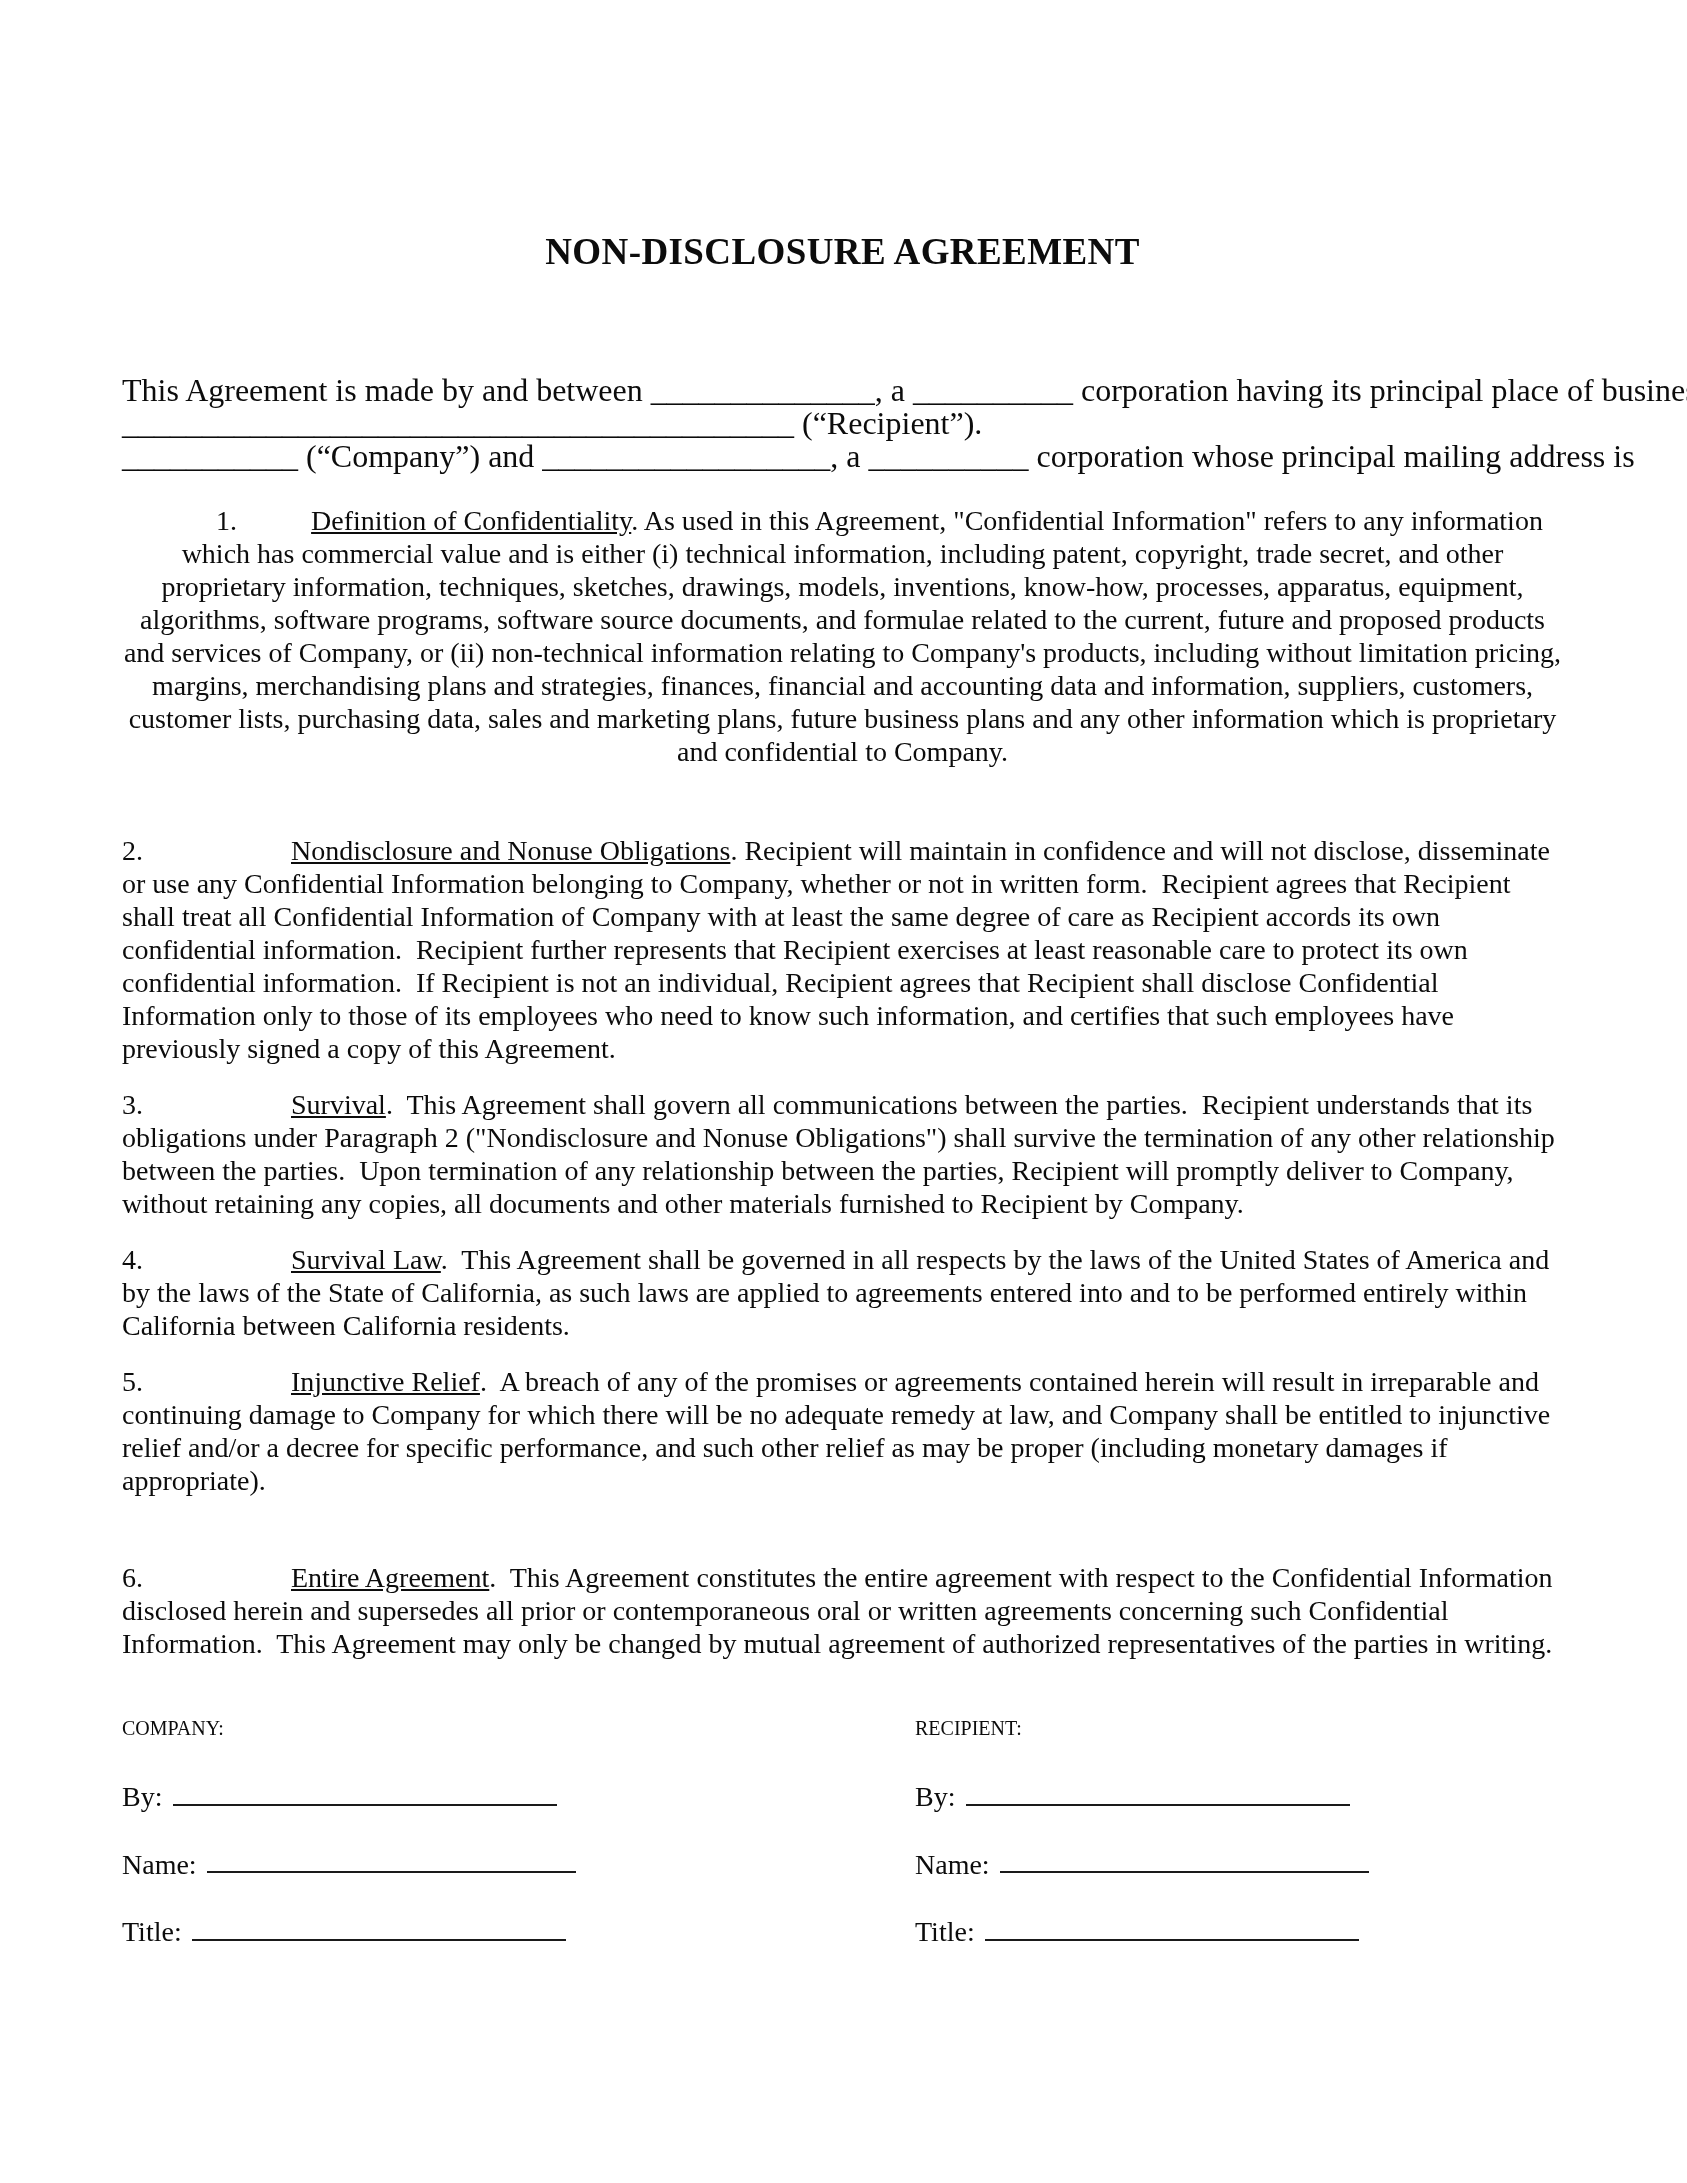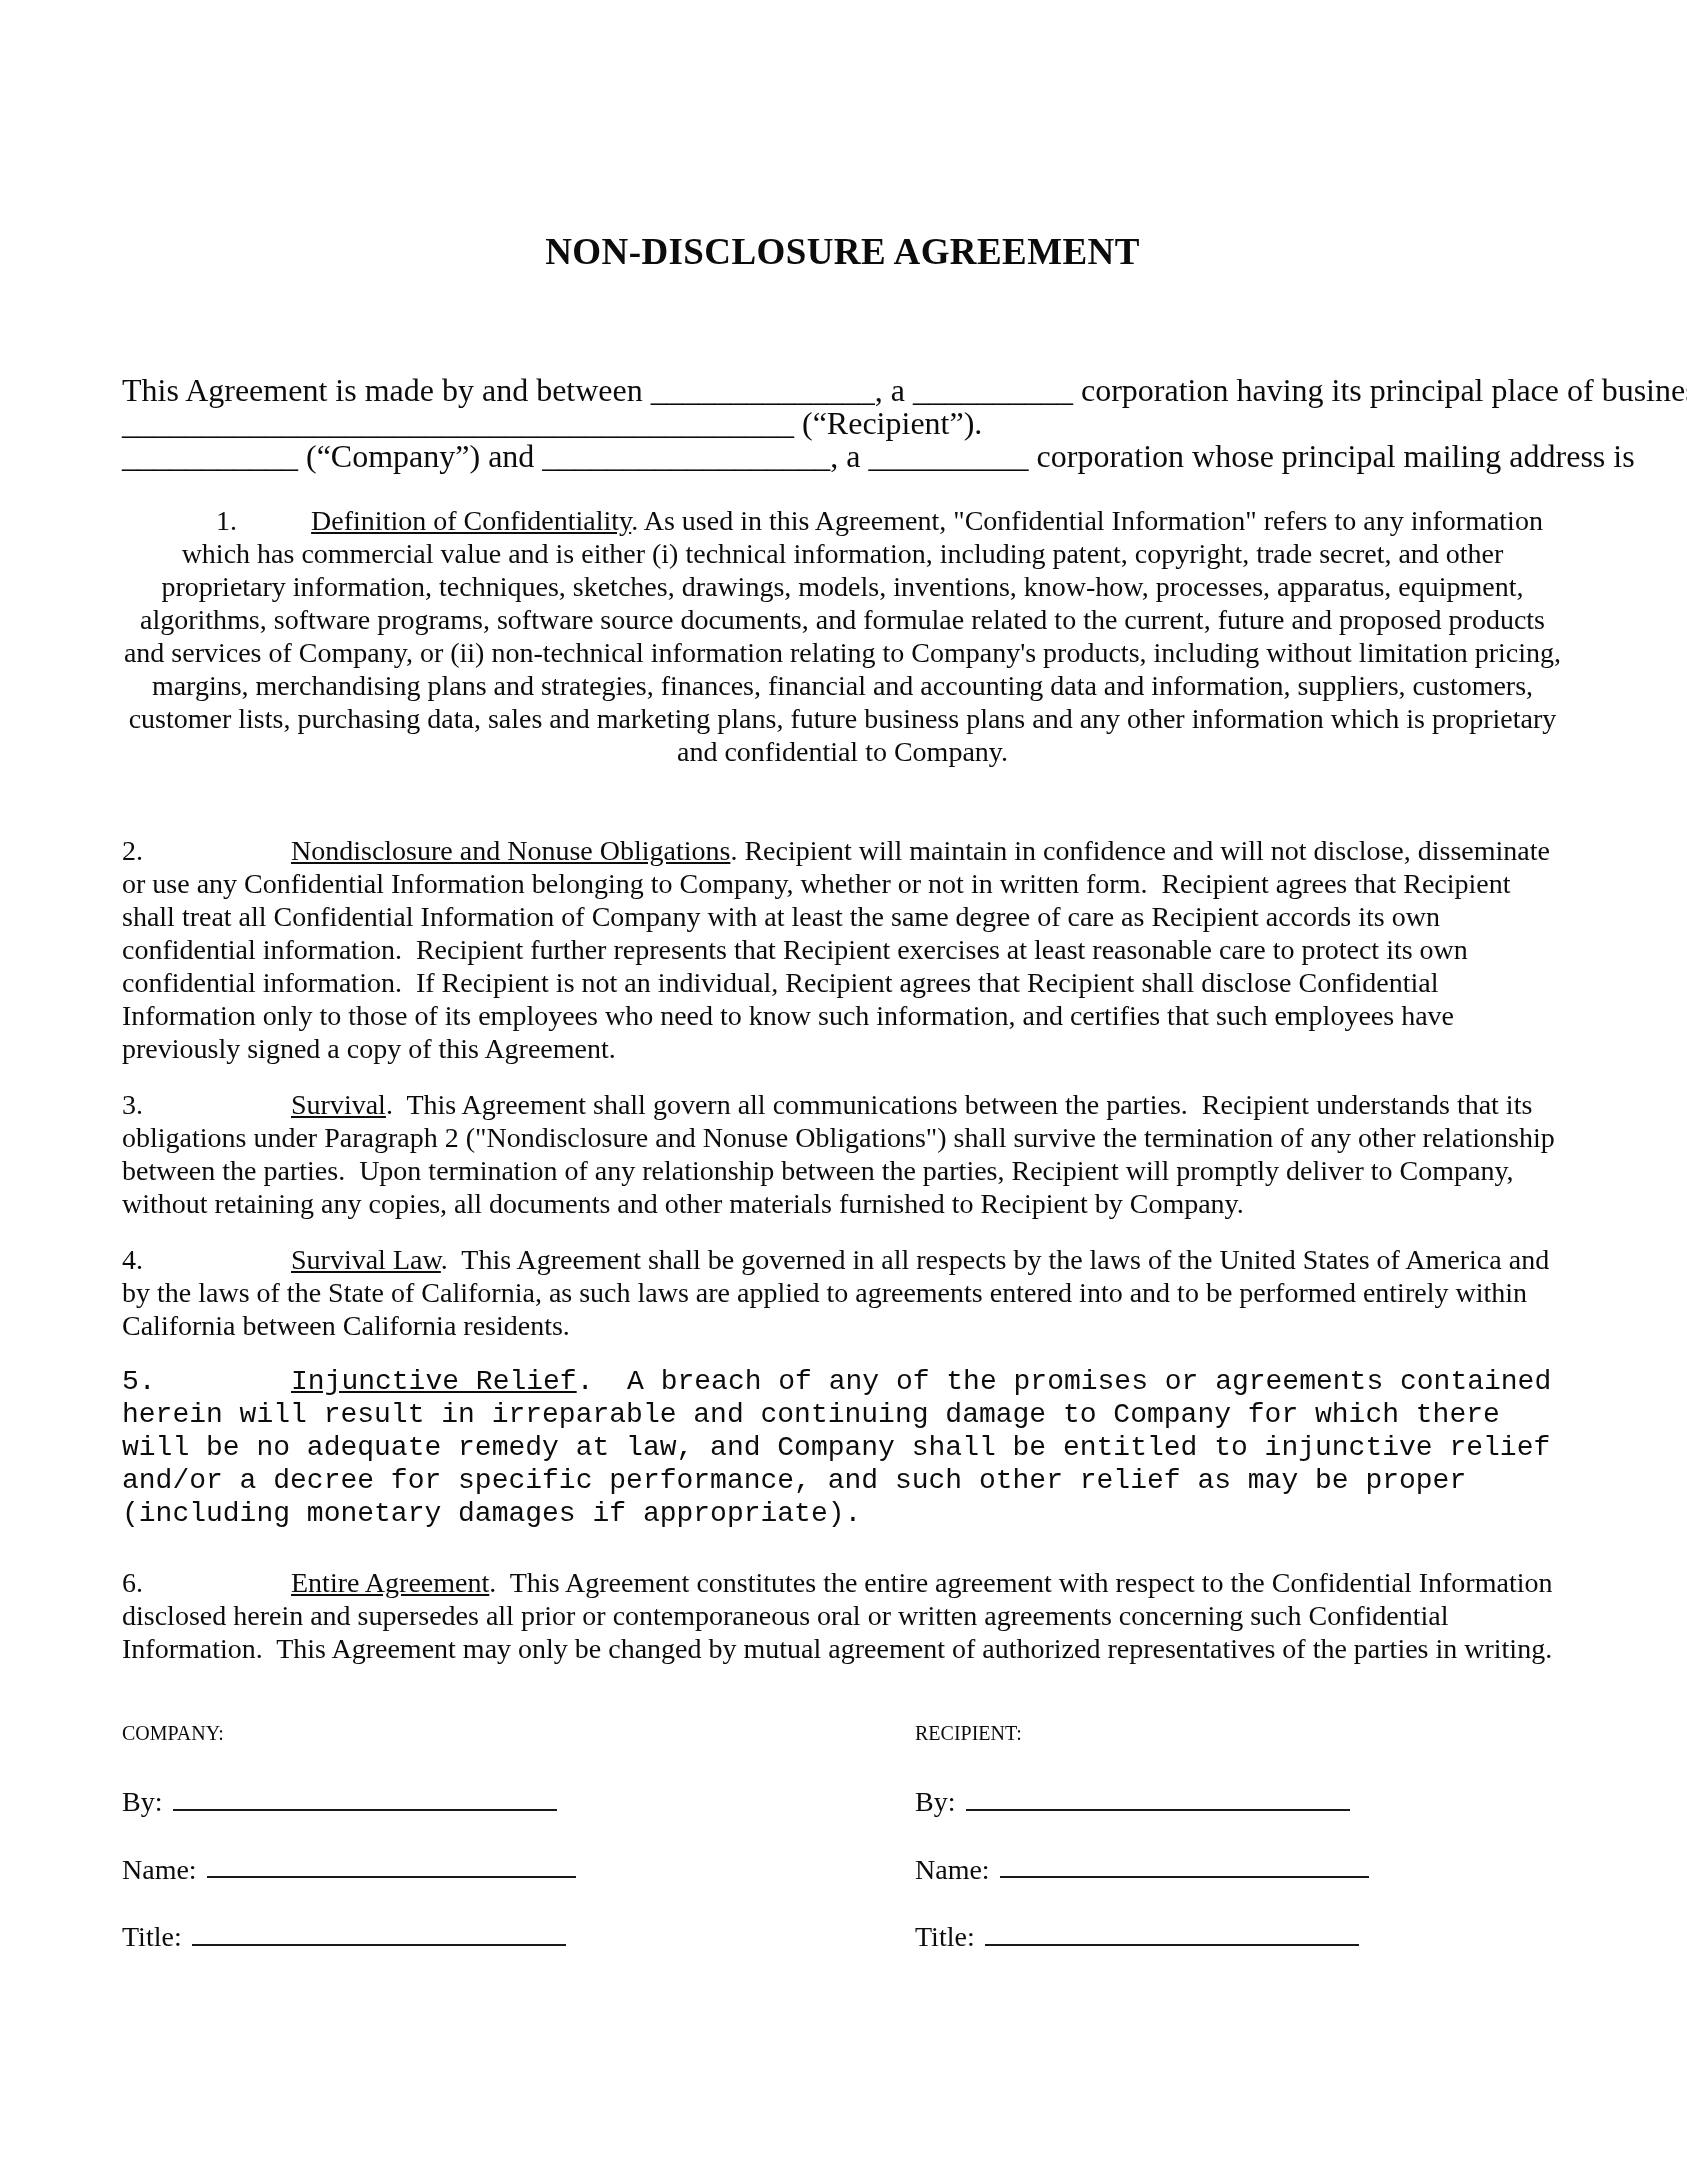--- a/index.html
+++ b/index.html
@@ -31,21 +31,21 @@
     line-height: 33px;
     white-space: pre;
   }
   .section {
     font-size: 28px;
     line-height: 33px;
     margin-bottom: 23px;
     text-align: left;
   }
   .section.gap-after-1 { margin-bottom: 66px; text-align: center; }
-  .section.gap-after-5 { margin-bottom: 36px; font-family: Liberation Mono, monospace; }
+  .section.gap-after-5 { margin-bottom: 64px; }
   .section.gap-after-6 { margin-bottom: 52px; }
   .sec-num {
     display: inline-block;
     width: 169px;
   }
   .sec-heading { text-decoration: underline; }
   .sec-body { white-space: pre-wrap; }
   .witness {
     font-size: 28px;
     line-height: 33px;

